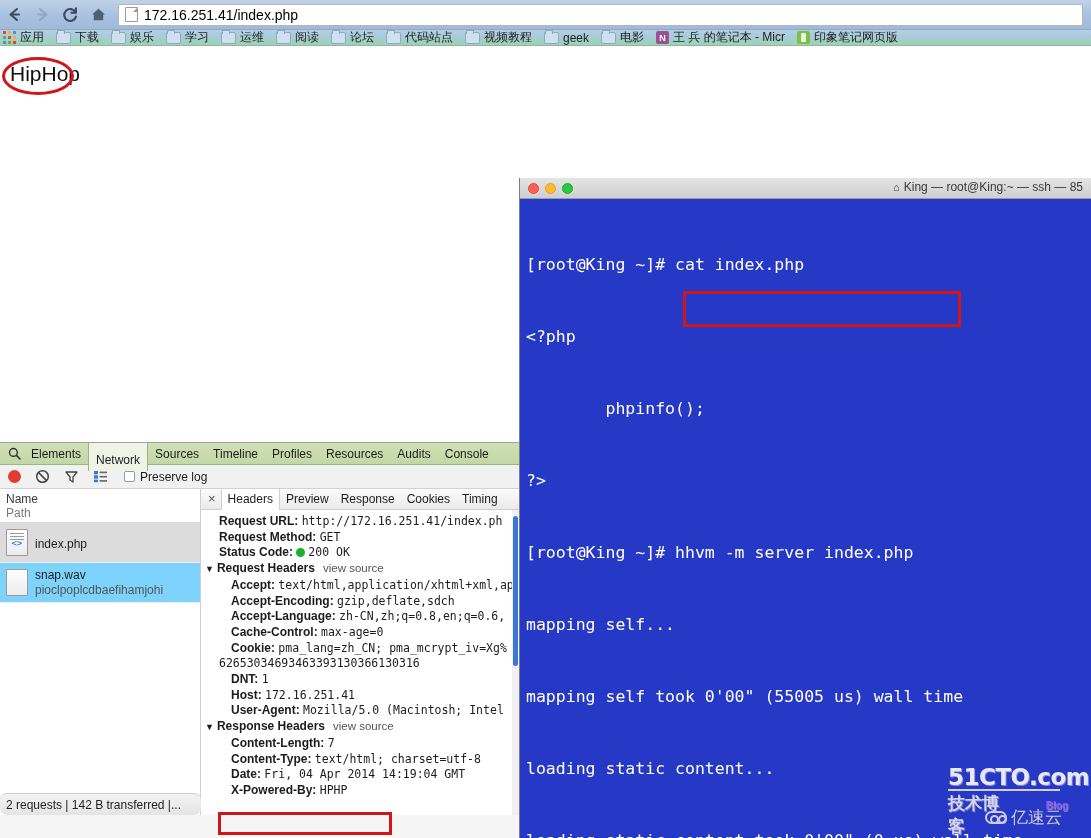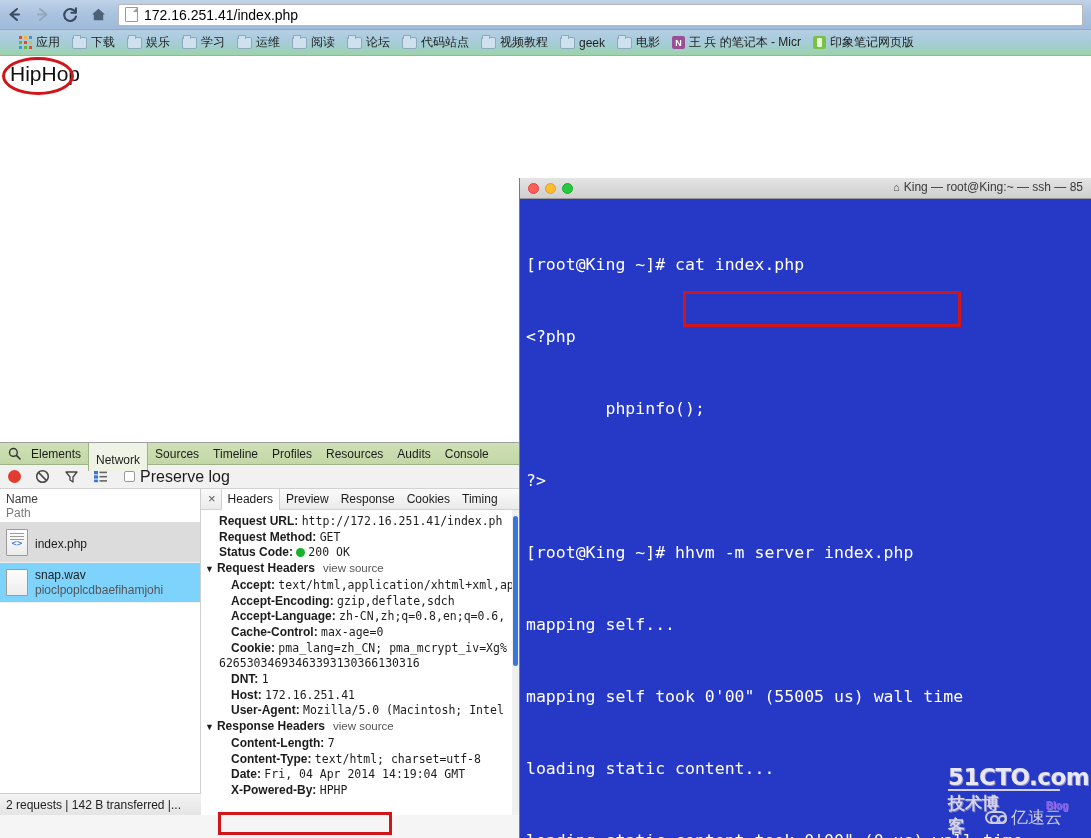--- a/index.html
+++ b/index.html
@@ -37,24 +37,24 @@
     content:""; position:absolute; right:-1px; top:-1px;
     border-width: 0 0 5px 5px; border-style: solid; border-color: transparent transparent #9a9a9a transparent;
   }
   .omnibox-url {
     font-size: 14px; color: #000; font-family: "Liberation Sans", sans-serif;
     white-space: nowrap; overflow: hidden;
   }
 
   
   .bookmarks-bar {
-    position: absolute; left: 0; top: 30px; width: 1091px; height: 26px;
+    position: absolute; left: 0; top: 30px; width: 1091px; height: 16px;
     background: linear-gradient(to bottom, #b6cfe3 0%, #a9cbdd 40%, #9fd0c4 75%, #9ed3a8 100%);
     border-bottom: 1px solid #93b4ae;
-    display: flex; align-items: center; padding-left: 16px;
+    display: flex; align-items: center; padding-left: 0;
     overflow: hidden;
   }
   .bm {
     display: flex; align-items: center; height: 20px;
     padding: 0 7px 0 3px; margin-right: 2px; cursor: pointer;
     white-space: nowrap;
   }
   .bm-label { font-size: 12px; color: #1e1e1e; margin-left: 4px; }
   .bm-folder {
     width: 15px; height: 12px; background: #cfe0ee;
@@ -166,21 +166,21 @@
   .dt-toolbar {
     height: 24px; background: #f1f1f1; border-bottom: 1px solid #d2d2d2;
     display: flex; align-items: center; padding-left: 8px; gap: 14px;
   }
   .record-dot { width: 13px; height: 13px; border-radius: 50%; background: #e03c31; cursor:pointer; }
   .tb-icon { display:flex; align-items:center; cursor:pointer; }
   .preserve-wrap { display: flex; align-items: center; gap: 5px; margin-left: 2px; cursor: pointer; }
   .checkbox {
     width: 11px; height: 11px; border: 1px solid #9a9a9a; border-radius: 2px; background: #fff;
   }
-  .preserve-label { font-size: 16px; color: #1c1c1c; text-align: center; }
+  .preserve-label { font-size: 12px; color: #1c1c1c; text-align: center; }
 
   .dt-split { display: flex; height: 326px; }
   .dt-left { width: 201px; border-right: 1px solid #cfcfcf; background: #fff; position: relative; }
   .dt-colhead {
     padding: 3px 6px 2px 6px; border-bottom: 1px solid #dcdcdc; background: #fff;
   }
   .dt-colhead div { font-size: 12px; color: #3a3a3a; line-height: 14px; }
   .dt-colhead .sub { color: #7a7a7a; }
   .net-row {
     display: flex; align-items: center; gap: 7px; height: 40px; padding: 0 6px;
@@ -223,21 +223,21 @@
   .status-dot { display:inline-block; width:9px; height:9px; border-radius:50%; background:#1bb02e; margin:0 3px -1px 0; }
   .dt-scrollbar {
     position: absolute; right: 0; top: 21px; width: 7px; height: 305px; background: #f0f0f0;
   }
   .dt-scrollbar i { display:block; position:absolute; top:6px; left:1px; width:5px; height:150px;
     background:#3b76d9; border-radius:3px; }
 
   .dt-statusbar {
     position: absolute; left: 0; bottom: 0; width: 201px; height: 22px;
     background: linear-gradient(to bottom,#f3f3f3,#e4e4e4); border-top: 1px solid #cfcfcf;
-    display: flex; align-items: center; padding-left: 6px;
+    display: flex; align-items: center; padding-left: 6px; border-radius: 7px;
   }
   .dt-statusbar span { font-size: 12px; color: #222; }
 
   .xpb-redbox {
     position: absolute; left: 218px; top: 812px; width: 174px; height: 23px;
     border: 3px solid #d0161a; pointer-events: none;
   }
 
   
   .wm-51cto {

